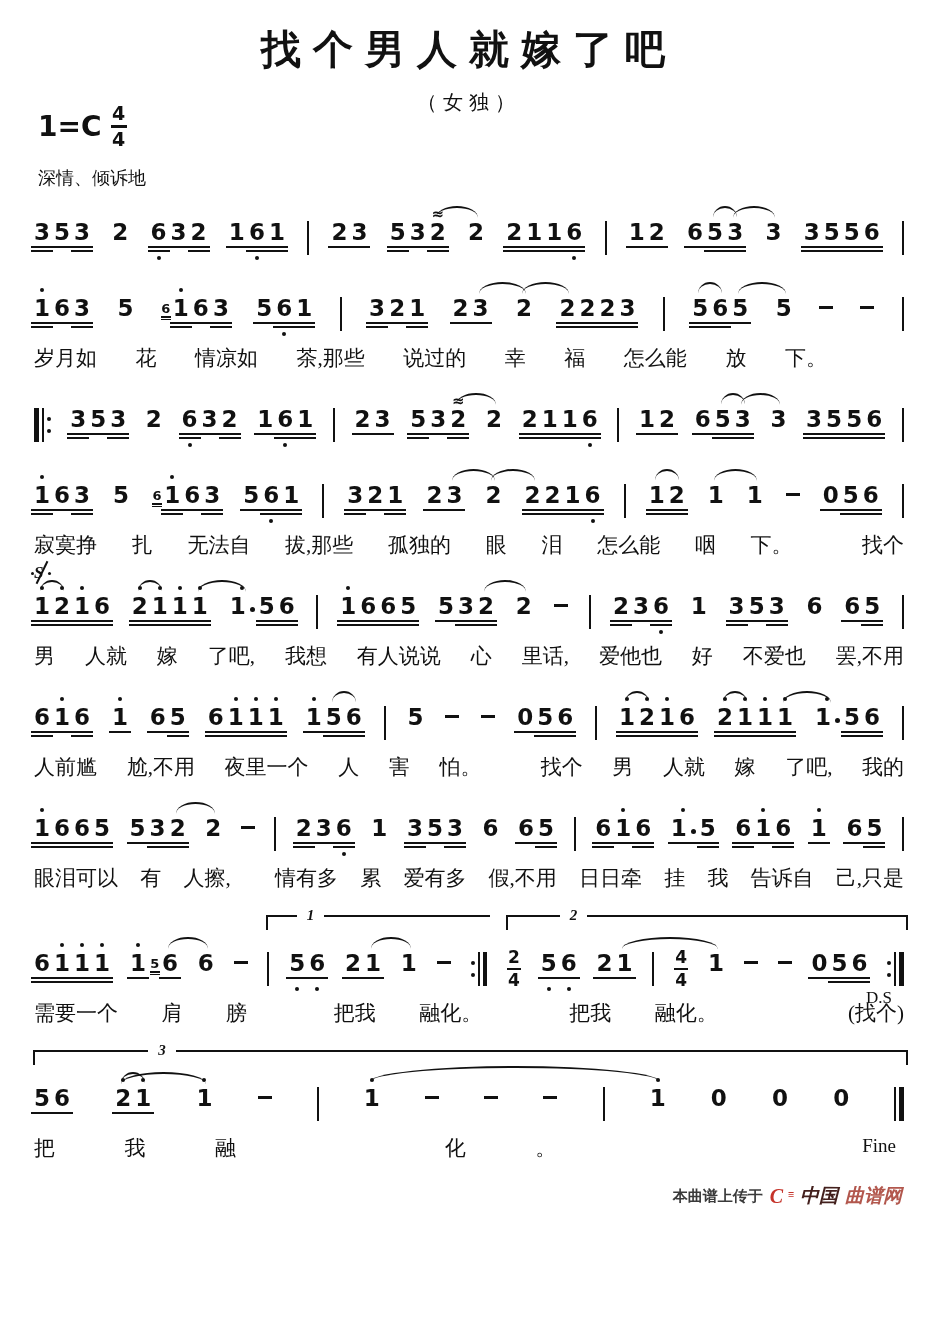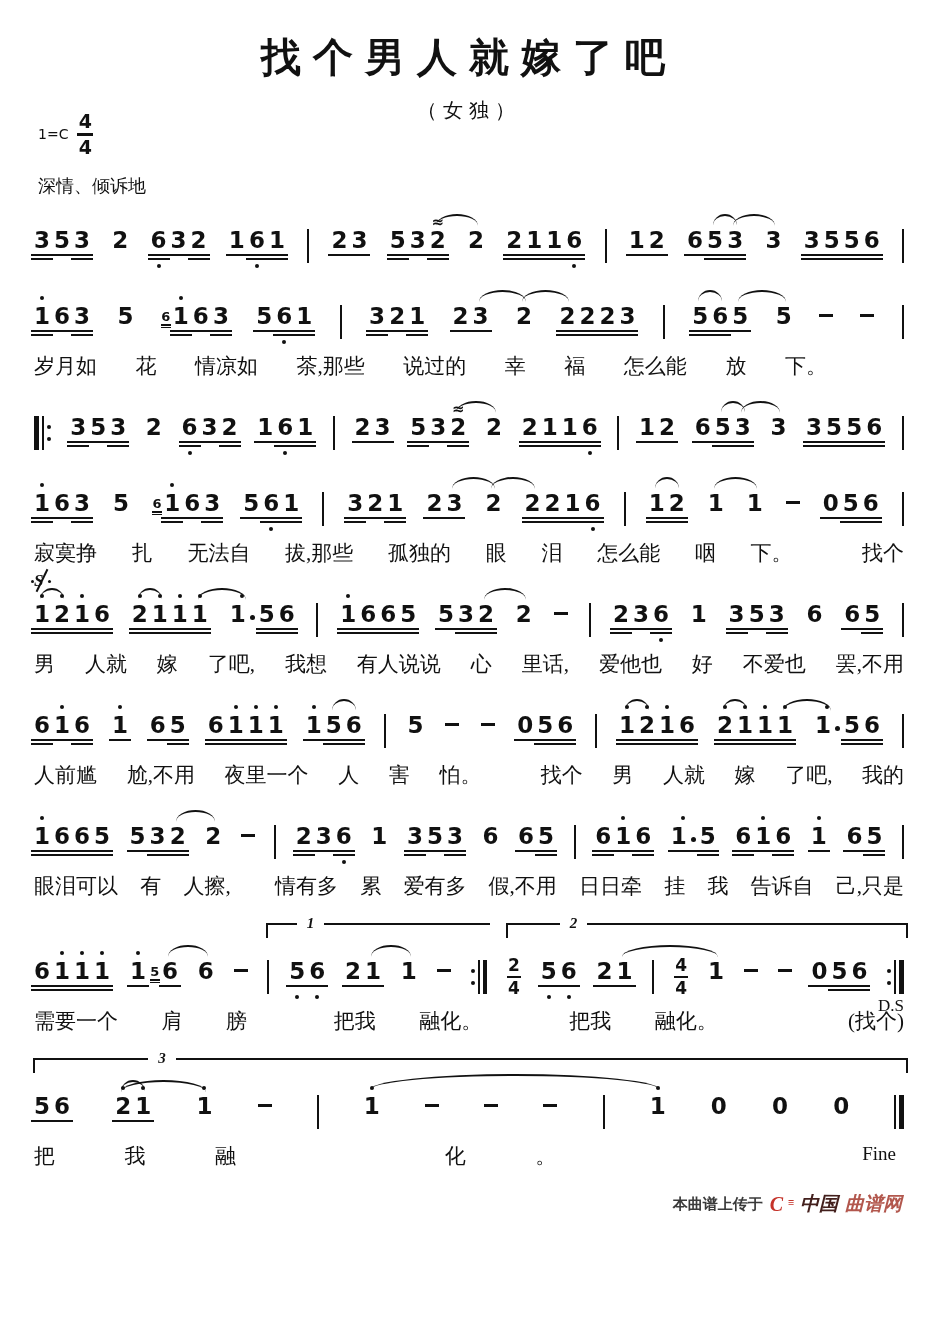--- a/index.html
+++ b/index.html
@@ -1,22 +1,22 @@
 <!DOCTYPE html>
 <html><head>
 <meta charset="utf-8">
 <style>
   html,body{margin:0;padding:0;background:#fff}
   body{width:938px;height:1320px;font-family:"DejaVu Sans",sans-serif;color:#111;overflow:hidden}
-  .page{padding:14px 34px 8px;box-sizing:border-box}
+  .page{padding:6px 34px 8px;box-sizing:border-box}
   .title{text-align:center;font-size:40px;font-weight:bold;letter-spacing:12px;margin-top:16px;white-space:nowrap}
   .sub{text-align:center;font-size:20px;letter-spacing:6px;margin-top:12px;font-family:"Liberation Serif",serif}
   .meta{position:relative;height:64px;margin-top:2px}
   .keyblock{position:absolute;left:4px;top:-14px;display:flex;align-items:center;gap:9px}
-  .keytxt{font-size:14px;font-weight:normal}
+  .keytxt{font-size:28px;font-weight:bold}
   .frac{display:flex;flex-direction:column;align-items:center;line-height:1;font-weight:bold;font-size:19px}
   .frac .fl{width:16px;height:2.5px;background:#111;margin:2px 0}
   .tempo{position:absolute;left:4px;top:48px;font-size:18px;font-family:Liberation Serif, serif}
   .credits{position:absolute;right:0;top:-16px;text-align:right;font-size:19px;line-height:1.65;letter-spacing:3px;font-family:"Liberation Serif",serif}
   .score{margin-top:24px}
   .system{margin-bottom:21px;position:relative}
   .system.vpad{padding-top:24px}
   .notes{display:flex;justify-content:space-between;align-items:flex-end;position:relative}
   .grp{display:flex;align-items:flex-end;gap:4px}
   .tok{display:flex;flex-direction:column;align-items:center;position:relative}
@@ -45,21 +45,21 @@
   .grace .un{height:4px;gap:1px;margin:1px 0 0;width:10px;align-self:center}
   .grace .un i{height:1.5px}
   .slur{position:absolute;height:10px;border-top:2px solid #111;border-radius:50% 50% 0 0/100% 100% 0 0}
   .volta{position:absolute;height:13px;border-top:2px solid #111;border-left:2px solid #111}
   .volta.r{border-right:2px solid #111}
   .volta .vl{position:absolute;top:-10px;left:13%;background:#fff;padding:0 10px;font:italic bold 15px "Liberation Serif",serif}
   .segno{position:absolute;left:0;top:-17px;width:16px;height:22px}
   .segno b{font:italic bold 17px "Liberation Serif",serif}
   .segno::before{content:"";position:absolute;left:7px;top:-3px;width:2px;height:25px;background:#111;transform:rotate(26deg)}
   .segno::after{content:"";position:absolute;left:-3px;top:9px;width:3px;height:3px;border-radius:50%;background:#111;box-shadow:17px 0 0 #111}
-  .dsmark{position:absolute;right:0;bottom:-16px;font:17px "Liberation Serif",serif}
+  .dsmark{position:absolute;right:12px;bottom:-16px;font:17px "Liberation Serif",serif}
   .finemark{position:absolute;right:8px;bottom:-30px;font:19px "Liberation Serif",serif}
   .lyr{display:flex;justify-content:space-between;margin-top:7px;font-family:"Liberation Serif",serif;font-size:21px;white-space:nowrap}
   .footer{display:flex;justify-content:flex-end;align-items:center;gap:7px;margin-top:19px;padding-right:2px}
   .upl{font-size:15px;color:#3a3a3a;font-weight:bold}
   .logo{position:relative;color:#c5332a;font:italic bold 20px "Liberation Serif",serif;padding-right:10px}
   .logo i{position:absolute;right:-1px;top:3px;font-style:normal;font-size:11px;letter-spacing:0}
   .siteA{font:italic bold 19px "Liberation Serif",serif;color:#43201d}
   .siteB{font:italic bold 19px "Liberation Serif",serif;color:#b2574d}
 </style>
 </head>

